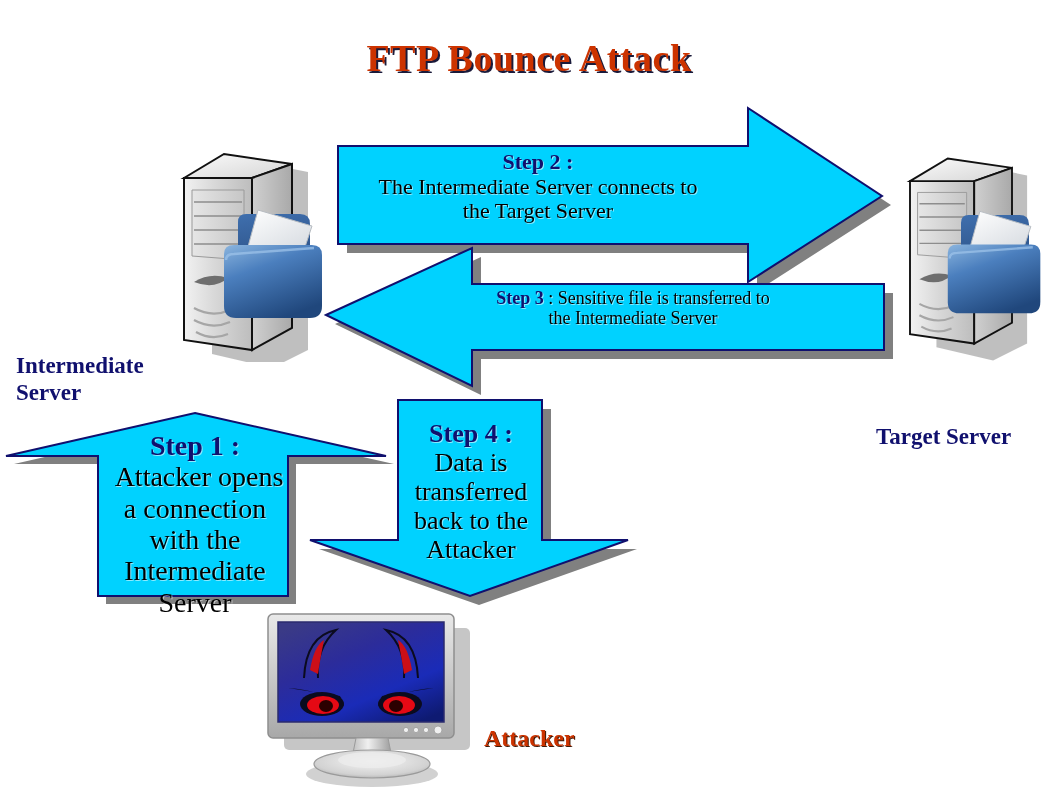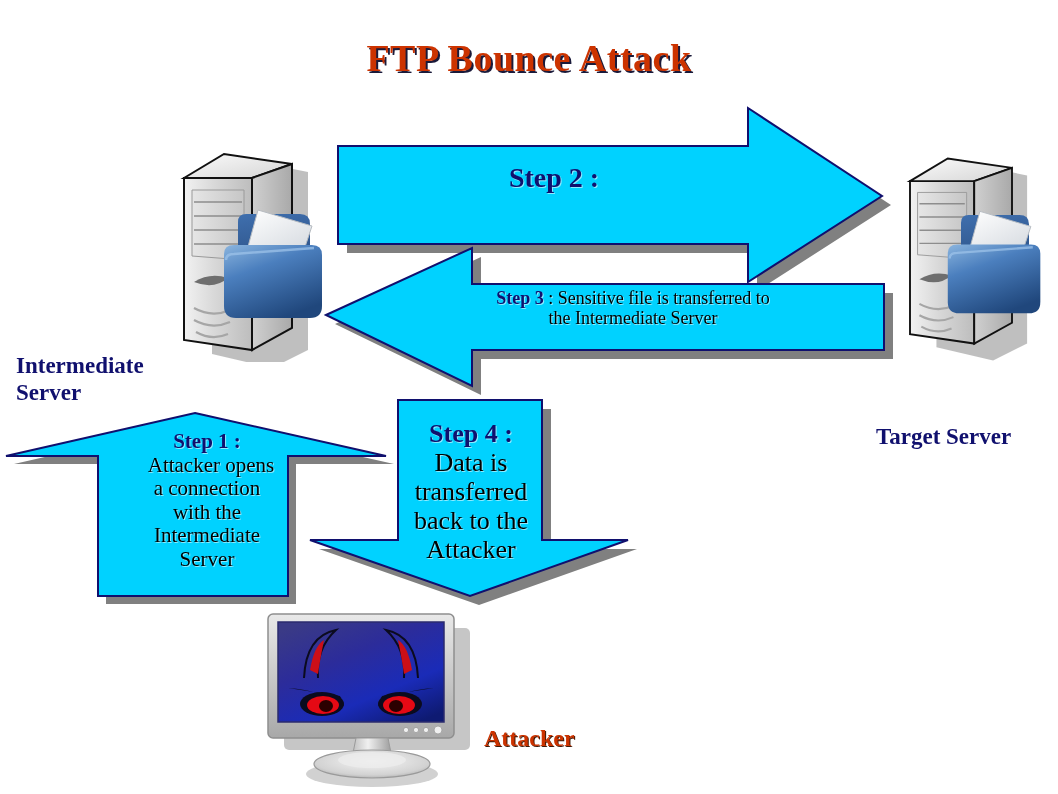--- a/index.html
+++ b/index.html
@@ -182,43 +182,45 @@
     <svg width="560" height="180" viewBox="0 0 560 180">
 
       <path d="M8 42 L418 42 L418 4 L552 92 L418 178 L418 140 L8 140 Z" fill="#808080" transform="translate(9,9)"></path>
 
       <path d="M8 42 L418 42 L418 4 L552 92 L418 178 L418 140 L8 140 Z" fill="#00d2ff" stroke="#10106e" stroke-width="2"></path>
     </svg>
   </div>
 
   <div class="ghost" style="left:538px; top:222px; font-size:24px; line-height:1;">&nbsp;</div>
 
-  <div class="arrow-text" style="left:352px; top:150px; width:404px; font-size:28px;margin-top:12px;">
+  <div class="arrow-text" style="left:336px; top:150px; width:404px; font-size:22px;">
     <span class="steplbl">Step 2 :</span><br>
+    <span style="white-space:pre-line;">The Intermediate Server connects to
+the Target Server</span>
   </div>
 
   <div class="arrow-wrap" style="left:322px; top:246px;">
     <svg width="570" height="146" viewBox="0 0 570 146">
       <path d="M4 69 L150 2 L150 38 L562 38 L562 104 L150 104 L150 140 Z" fill="#808080" transform="translate(9,9)"></path>
       <path d="M4 69 L150 2 L150 38 L562 38 L562 104 L150 104 L150 140 Z" fill="#00d2ff" stroke="#10106e" stroke-width="2"></path>
     </svg>
   </div>
   <div class="arrow-text" style="left:378px; top:288px; width:510px; font-size:18px;">
     <span class="steplbl">Step 3</span>
     <span style="white-space:pre-line;">: Sensitive file is transferred to
 the Intermediate Server</span>
   </div>
 
   <div class="arrow-wrap" style="left:2px; top:410px;">
     <svg width="390" height="190" viewBox="0 0 390 190">
       <path d="M193 3 L384 46 L286 46 L286 186 L96 186 L96 46 L4 46 Z" fill="#808080" transform="translate(8,8)"></path>
       <path d="M193 3 L384 46 L286 46 L286 186 L96 186 L96 46 L4 46 Z" fill="#00d2ff" stroke="#10106e" stroke-width="2"></path>
     </svg>
   </div>
-  <div class="arrow-text" style="left:104px; top:430px; width:206px; font-size:21px;">
+  <div class="arrow-text" style="left:92px; top:430px; width:206px; font-size:28px;">
     <span class="steplbl">Step 1 :</span><br>
     <span style="white-space:pre-line;margin-left:8px;">Attacker opens
 a connection
 with the
 Intermediate
 Server</span>
   </div>
 
   <div class="arrow-wrap" style="left:302px; top:396px;">
     <svg width="336" height="206" viewBox="0 0 336 206">

